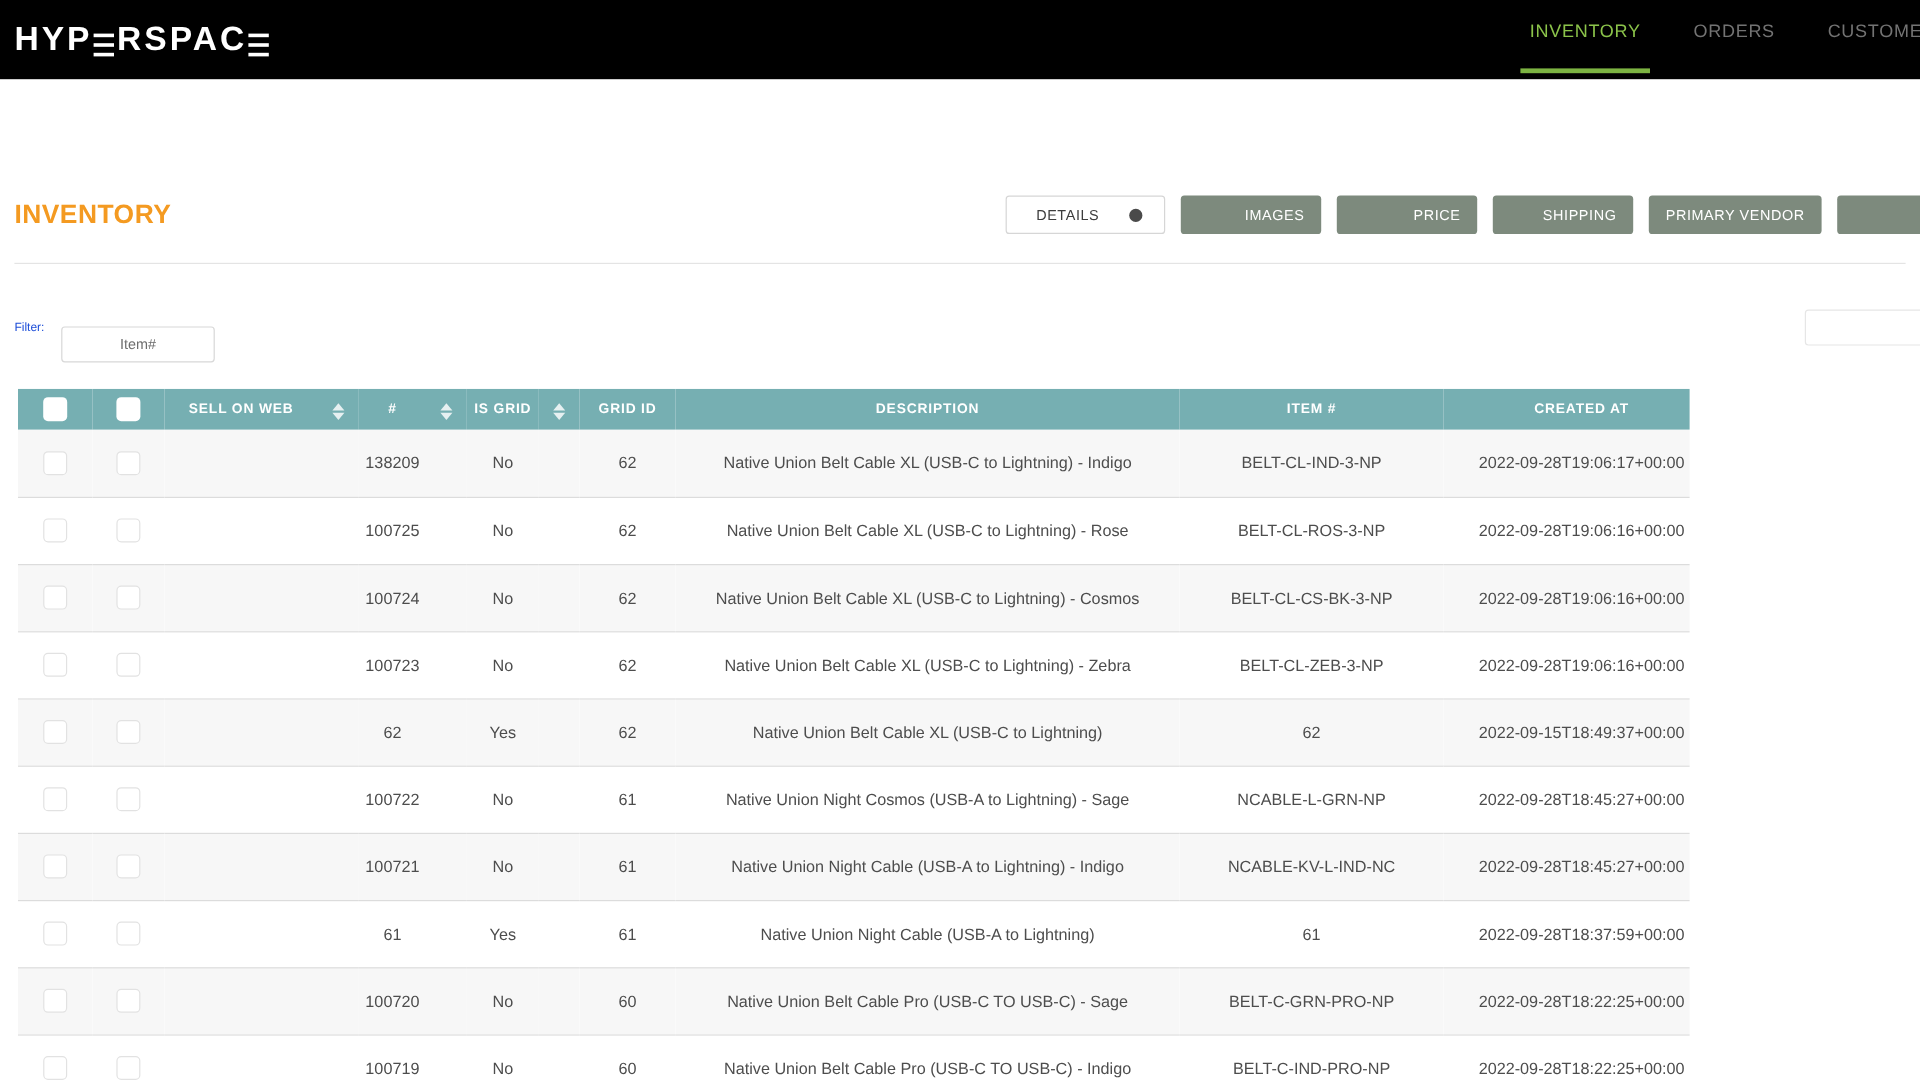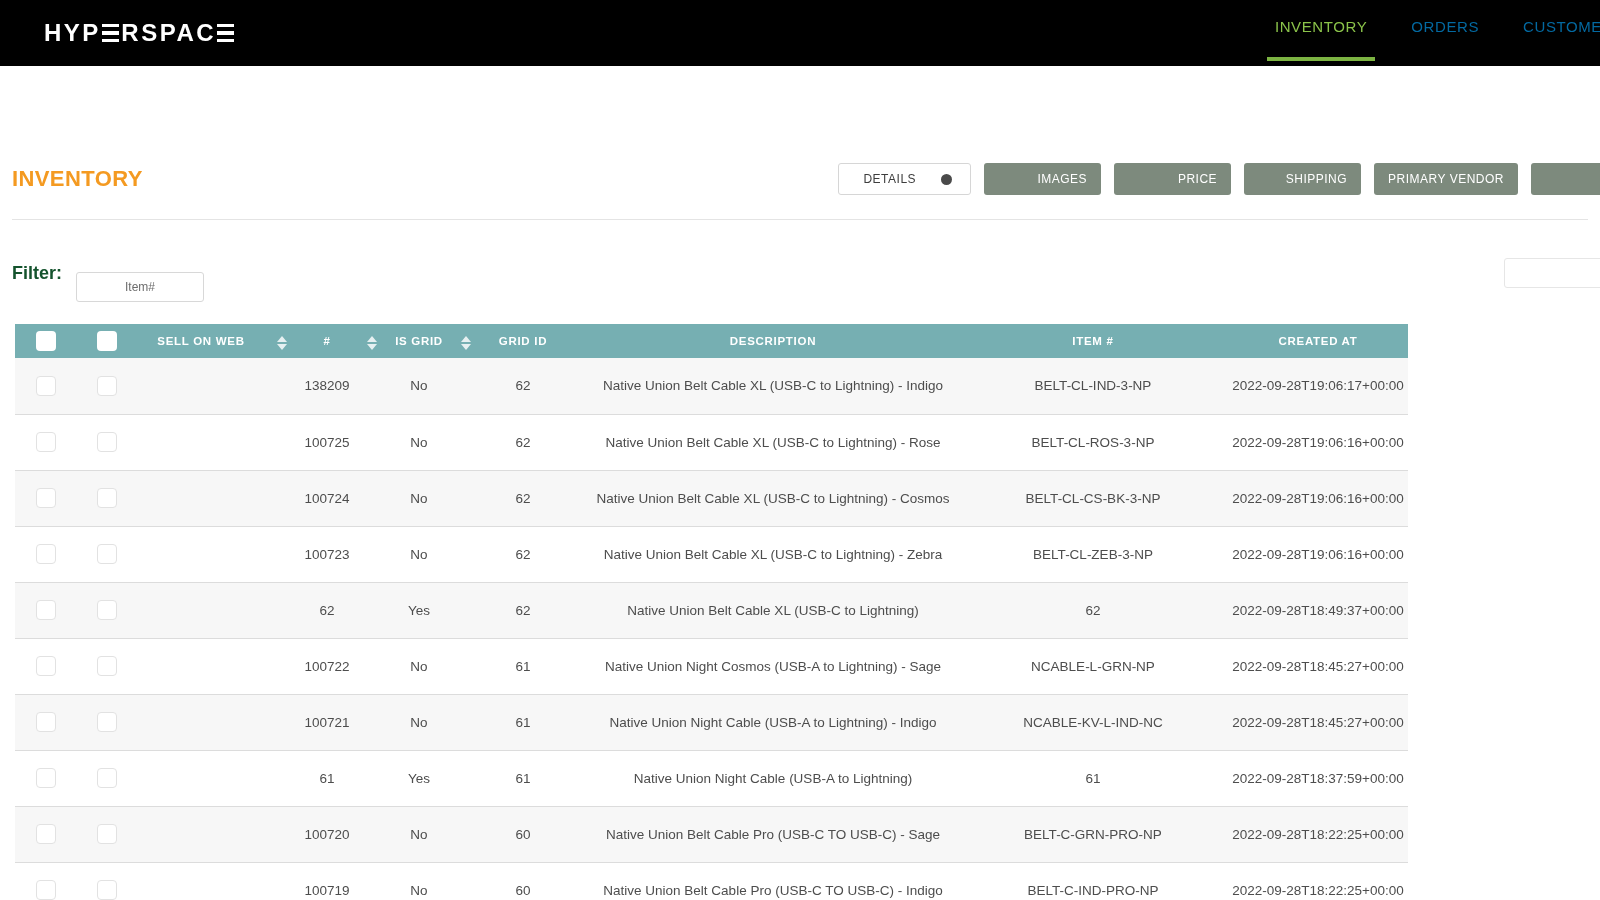--- a/index.html
+++ b/index.html
@@ -19,28 +19,27 @@
     background: #000000;
     display: flex;
     align-items: center;
     justify-content: space-between;
     padding: 0 0 0 12px;
     overflow: hidden;
   }
 
   .logo {
     color: #ffffff;
-    font-size: 24px;
+    font-size: 28px;
     font-weight: 700;
     letter-spacing: 2.5px;
     white-space: nowrap;
     display: flex;
-    align-items: center;
+    align-items: flex-end;
     line-height: 1;
-    margin-left: 32px;
   }
   .logo .bar-e {
     display: inline-block;
     width: 17px;
     height: 19px;
     position: relative;
     margin: 0 2.5px 0 1px;
     vertical-align: middle;
   }
   .logo .bar-e i {
@@ -56,21 +55,21 @@
 
   .nav {
     display: flex;
     align-items: flex-start;
     height: 100%;
     padding-top: 18px;
     margin-right: -46px;
   }
   .nav-item {
     position: relative;
-    color: #0369a1;
+    color: #737373;
     font-size: 15px;
     letter-spacing: 0.6px;
     padding: 0 22px 26px 22px;
     white-space: nowrap;
     cursor: pointer;
   }
   .nav-item.active { color: #8bc34a; }
   .nav-item.active::after {
     content: "";
     position: absolute;
@@ -149,23 +148,22 @@
 
   
   .filter-row {
     display: flex;
     align-items: center;
     gap: 14px;
     padding: 24px 0 22px 0;
     position: relative;
   }
   .filter-label {
-    font-size: 18px;
-    color: #14532d;
-    font-weight: bold;
+    font-size: 10px;
+    color: #1d4ed8;
   }
   .filter-input {
     width: 128px;
     height: 30px;
     border: 1px solid #d8d8d8;
     border-radius: 3px;
     background: #fff;
     font-family: "Liberation Sans", sans-serif;
     font-size: 12px;
     color: #555;
@@ -488,21 +486,21 @@
             <td><span class="cb"></span></td>
             <td></td>
             <td></td>
             <td>62</td>
             <td></td>
             <td>Yes</td>
             <td></td>
             <td>62</td>
             <td>Native Union Belt Cable XL (USB-C to Lightning)</td>
             <td>62</td>
-            <td>2022-09-28T18:49:37+00:00</td>
+            <td>2022-09-15T18:49:37+00:00</td>
             <td></td>
             <td></td>
           </tr>
           <tr class="even">
             <td><span class="cb"></span></td>
             <td><span class="cb"></span></td>
             <td></td>
             <td></td>
             <td>100722</td>
             <td></td>

